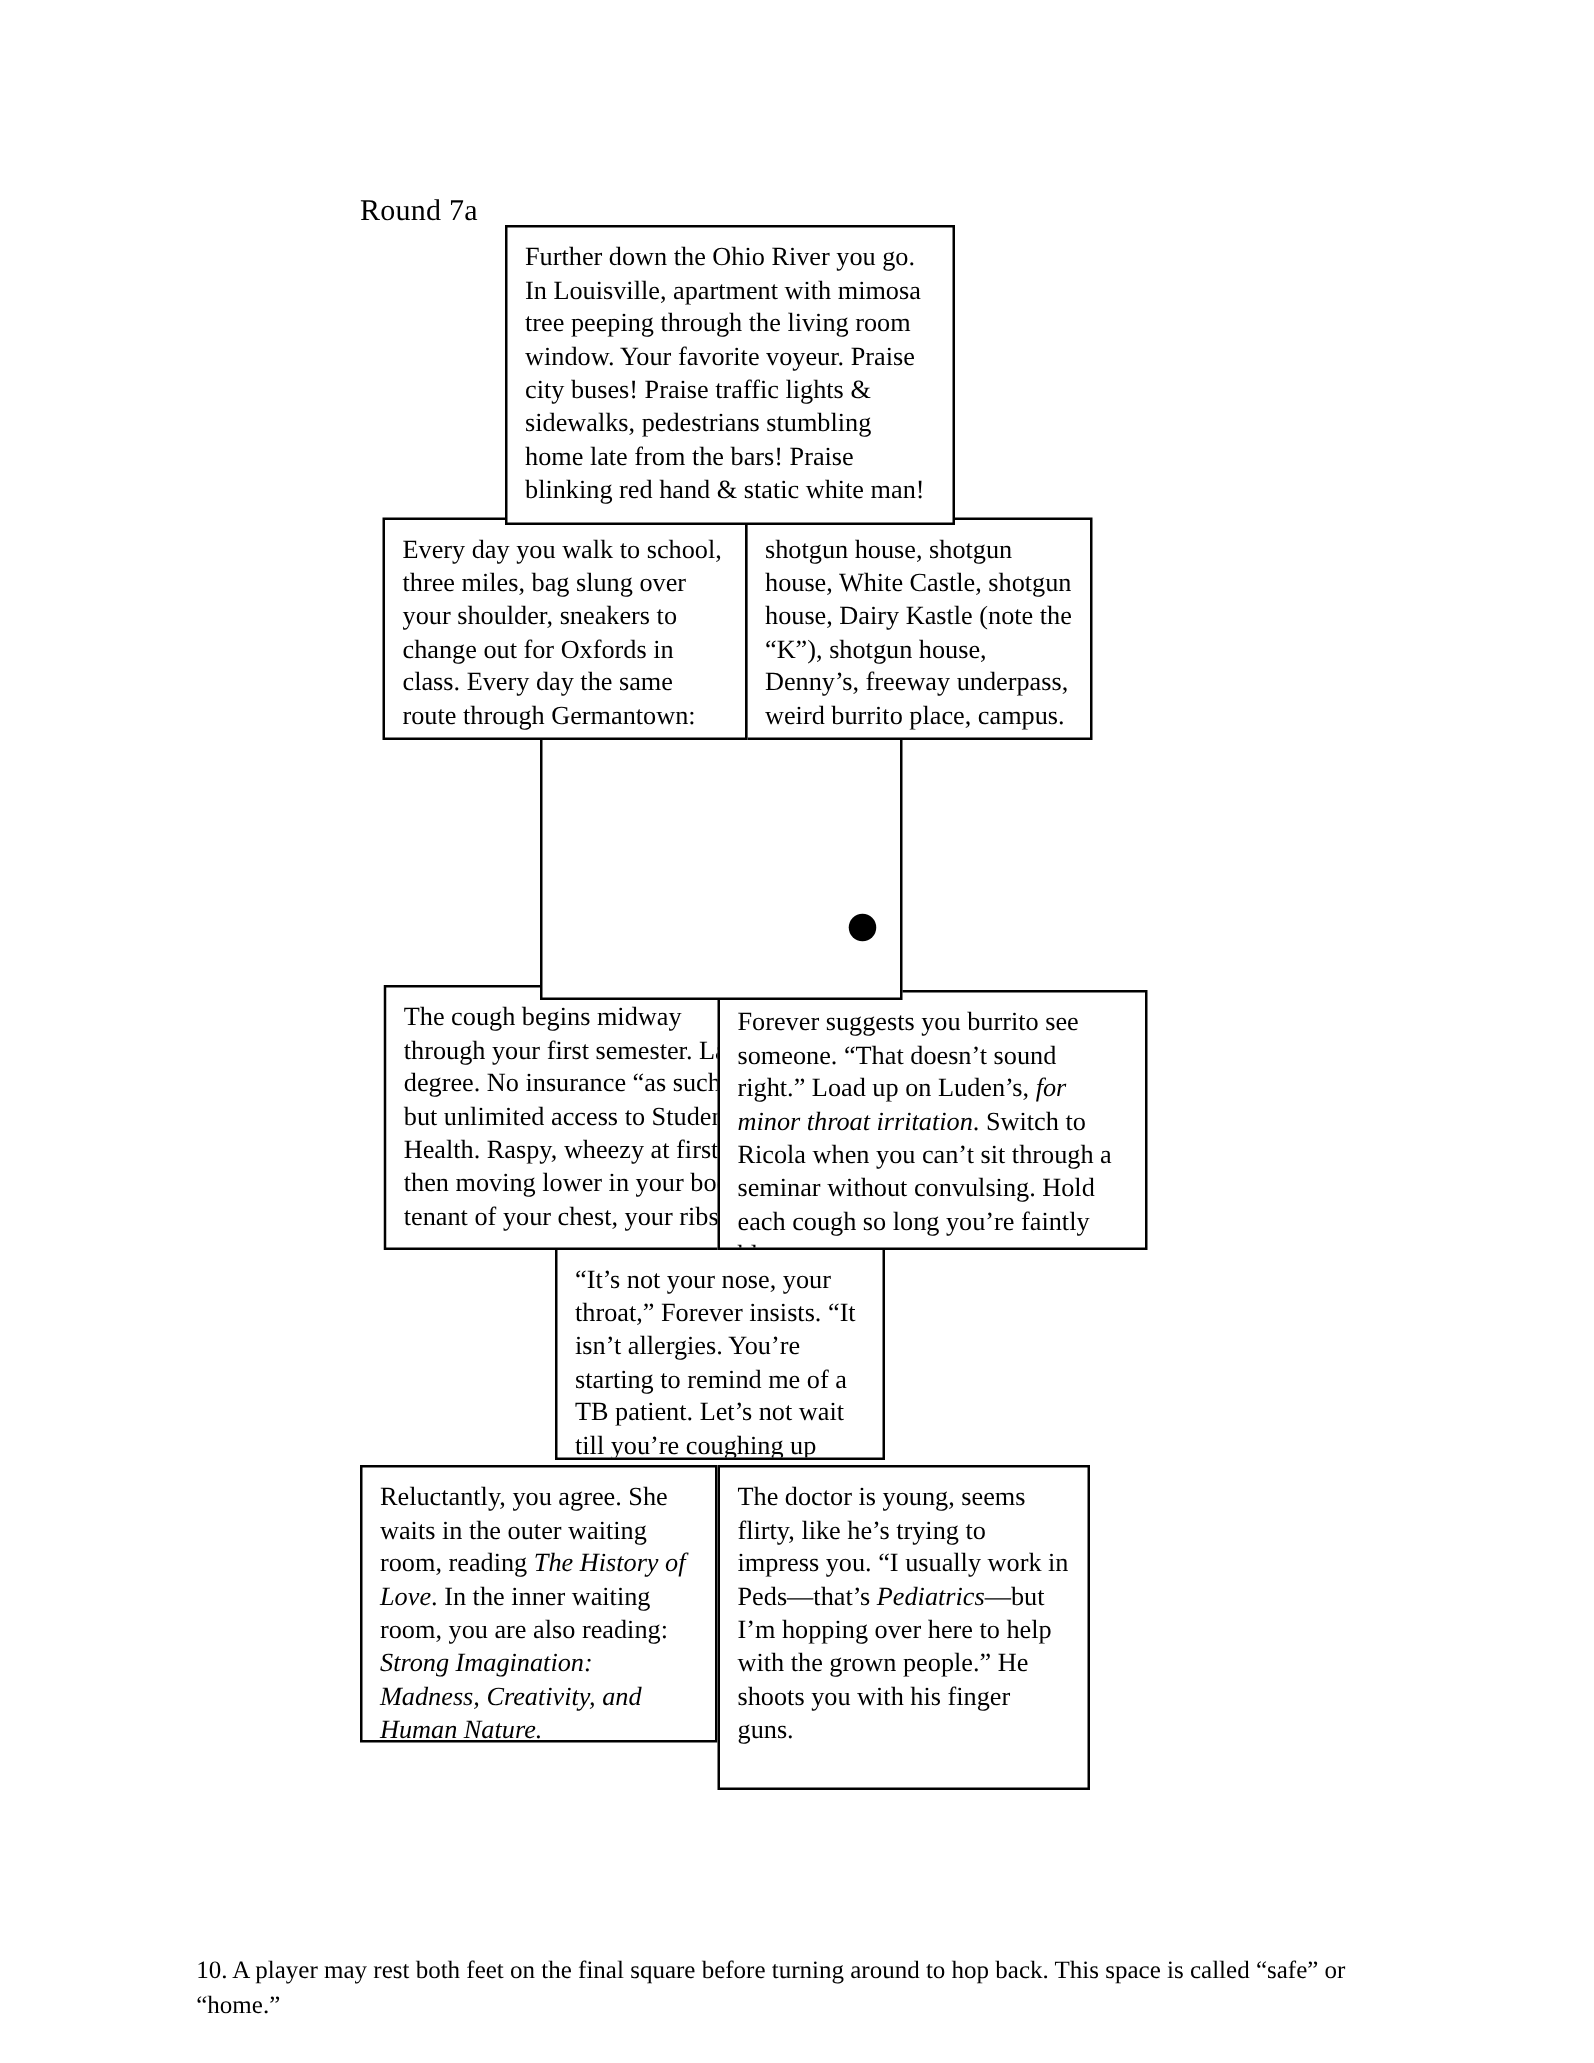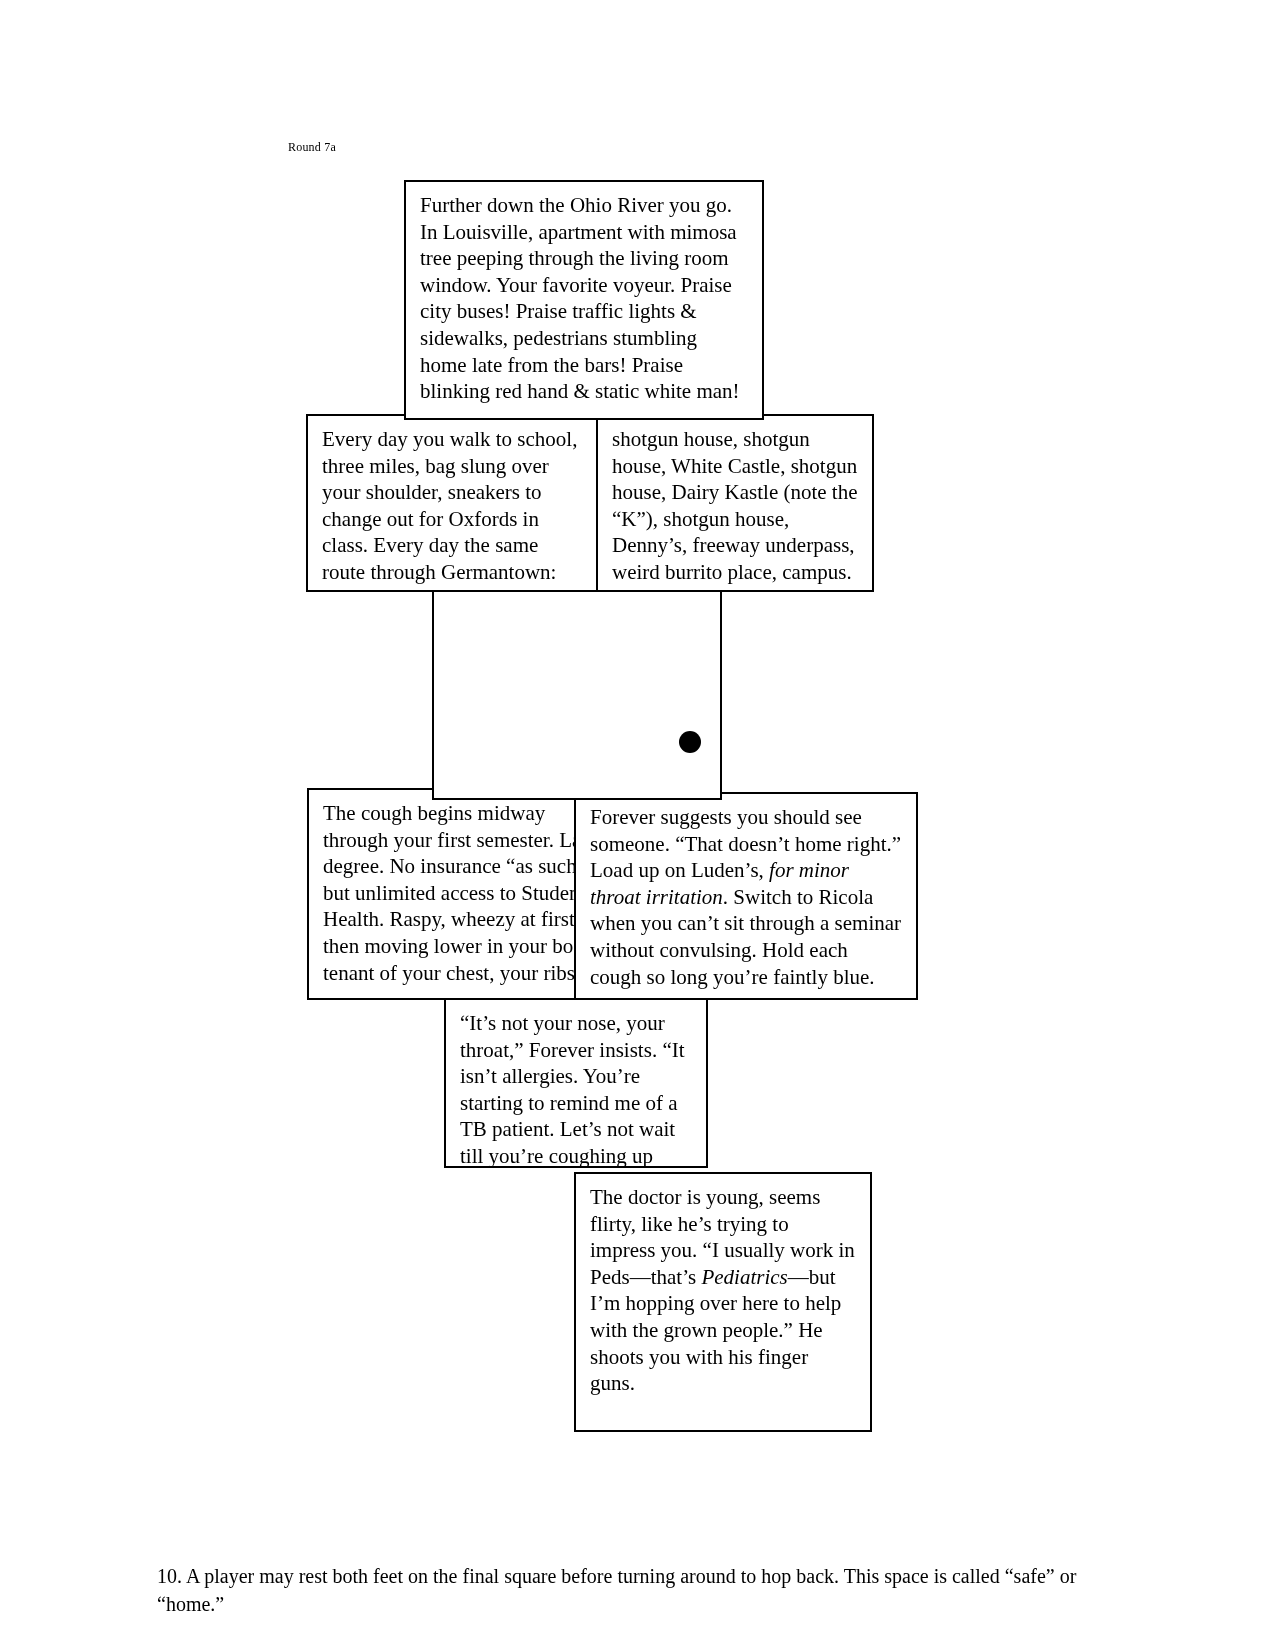--- a/index.html
+++ b/index.html
@@ -17,22 +17,22 @@
   }
 
   .page {
     position: absolute;
     inset: 0;
   }
 
   .round-label {
     position: absolute;
     left: 288px;
-    top: 140px;
-    font-size: 12px;
+    top: 156px;
+    font-size: 24px;
     letter-spacing: 0.2px;
     white-space: nowrap;
     text-align: right;
   }
 
   .cell {
     position: absolute;
     box-sizing: border-box;
     border: 2px solid #000000;
     background: #ffffff;
@@ -103,27 +103,30 @@
 
   <div class="cell" id="cell-4">
     <p></p>
   </div>
 
   <div class="cell" id="cell-5">
     <p>The cough begins midway through your first semester. Last degree. No insurance “as such,” but unlimited access to Student Health. Raspy, wheezy at first, then moving lower in your body, tenant of your chest, your ribs.</p>
   </div>
 
   <div class="cell" id="cell-6">
-    <p><span>Forever suggests you should see someone. “That doesn’t home right.” Load up on Luden’s, </span><i>for minor throat irritation</i><span>. Switch to Ricola when you can’t sit through a seminar without convulsing. Hold each cough so long you’re faintly blue.</span></p>
+    <p><span>Forever suggests you burrito see someone. “That doesn’t sound right.” Load up on Luden’s, </span><i>for minor throat irritation</i><span>. Switch to Ricola when you can’t sit through a seminar without convulsing. Hold each cough so long you’re faintly blue.</span></p>
   </div>
 
   <div class="cell" id="cell-7">
     <p>“It’s not your nose, your throat,” Forever insists. “It isn’t allergies. You’re starting to remind me of a TB patient. Let’s not wait till you’re coughing up blood.”</p>
   </div>
 
+  <div class="cell" id="cell-8">
+    <p><span>Reluctantly, you agree. She waits in the outer waiting room, reading </span><i>The History of Love</i><span>. In the inner waiting room, you are also reading: </span><i>Strong Imagination: Madness, Creativity, and Human Nature.</i></p>
+  </div>
 
   <div class="cell" id="cell-9">
     <p><span>The doctor is young, seems flirty, like he’s trying to impress you. “I usually work in Peds—that’s </span><i>Pediatrics</i><span>—but I’m hopping over here to help with the grown people.” He shoots you with his finger guns.</span></p>
   </div>
 
   <div class="marker-dot"></div>
 
   <div class="footnote">
     <p>10. A player may rest both feet on the final square before turning around to hop back. This space is called “safe” or “home.”</p>
   </div>

